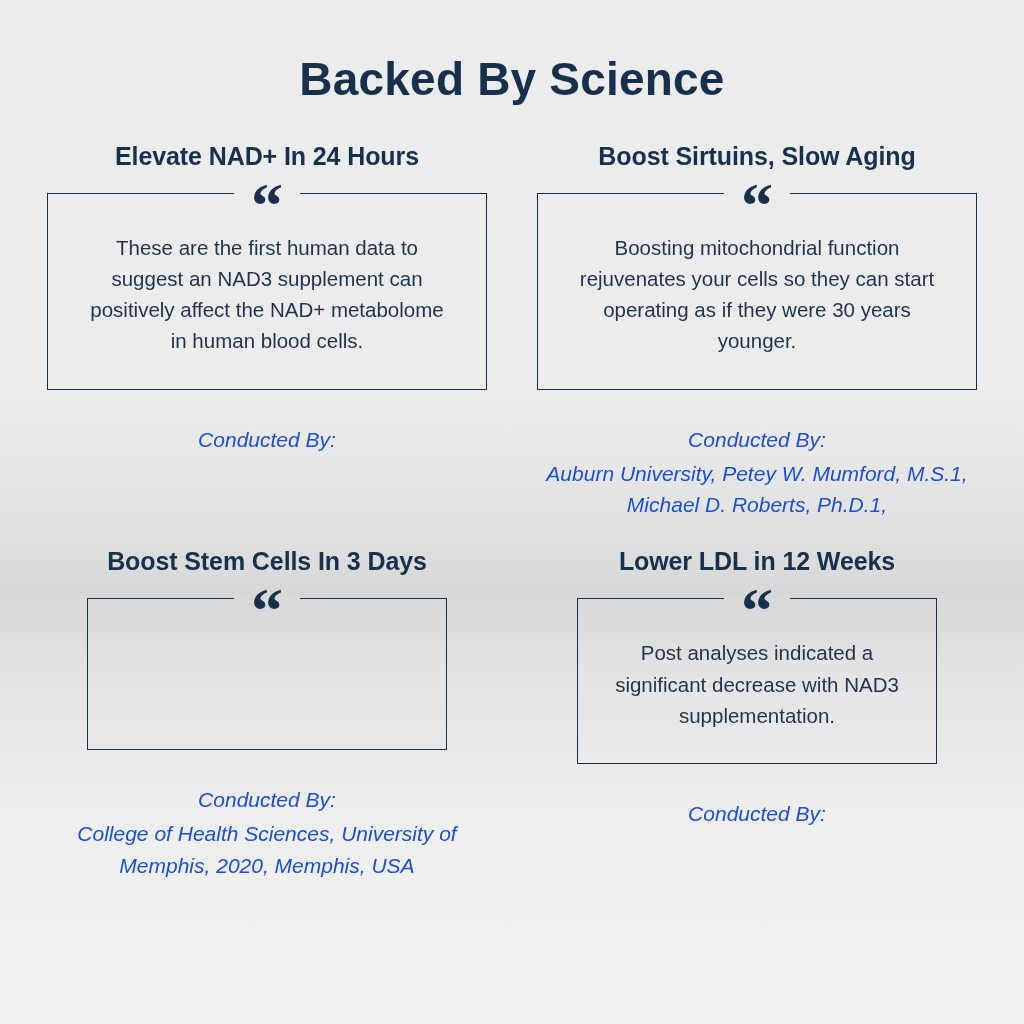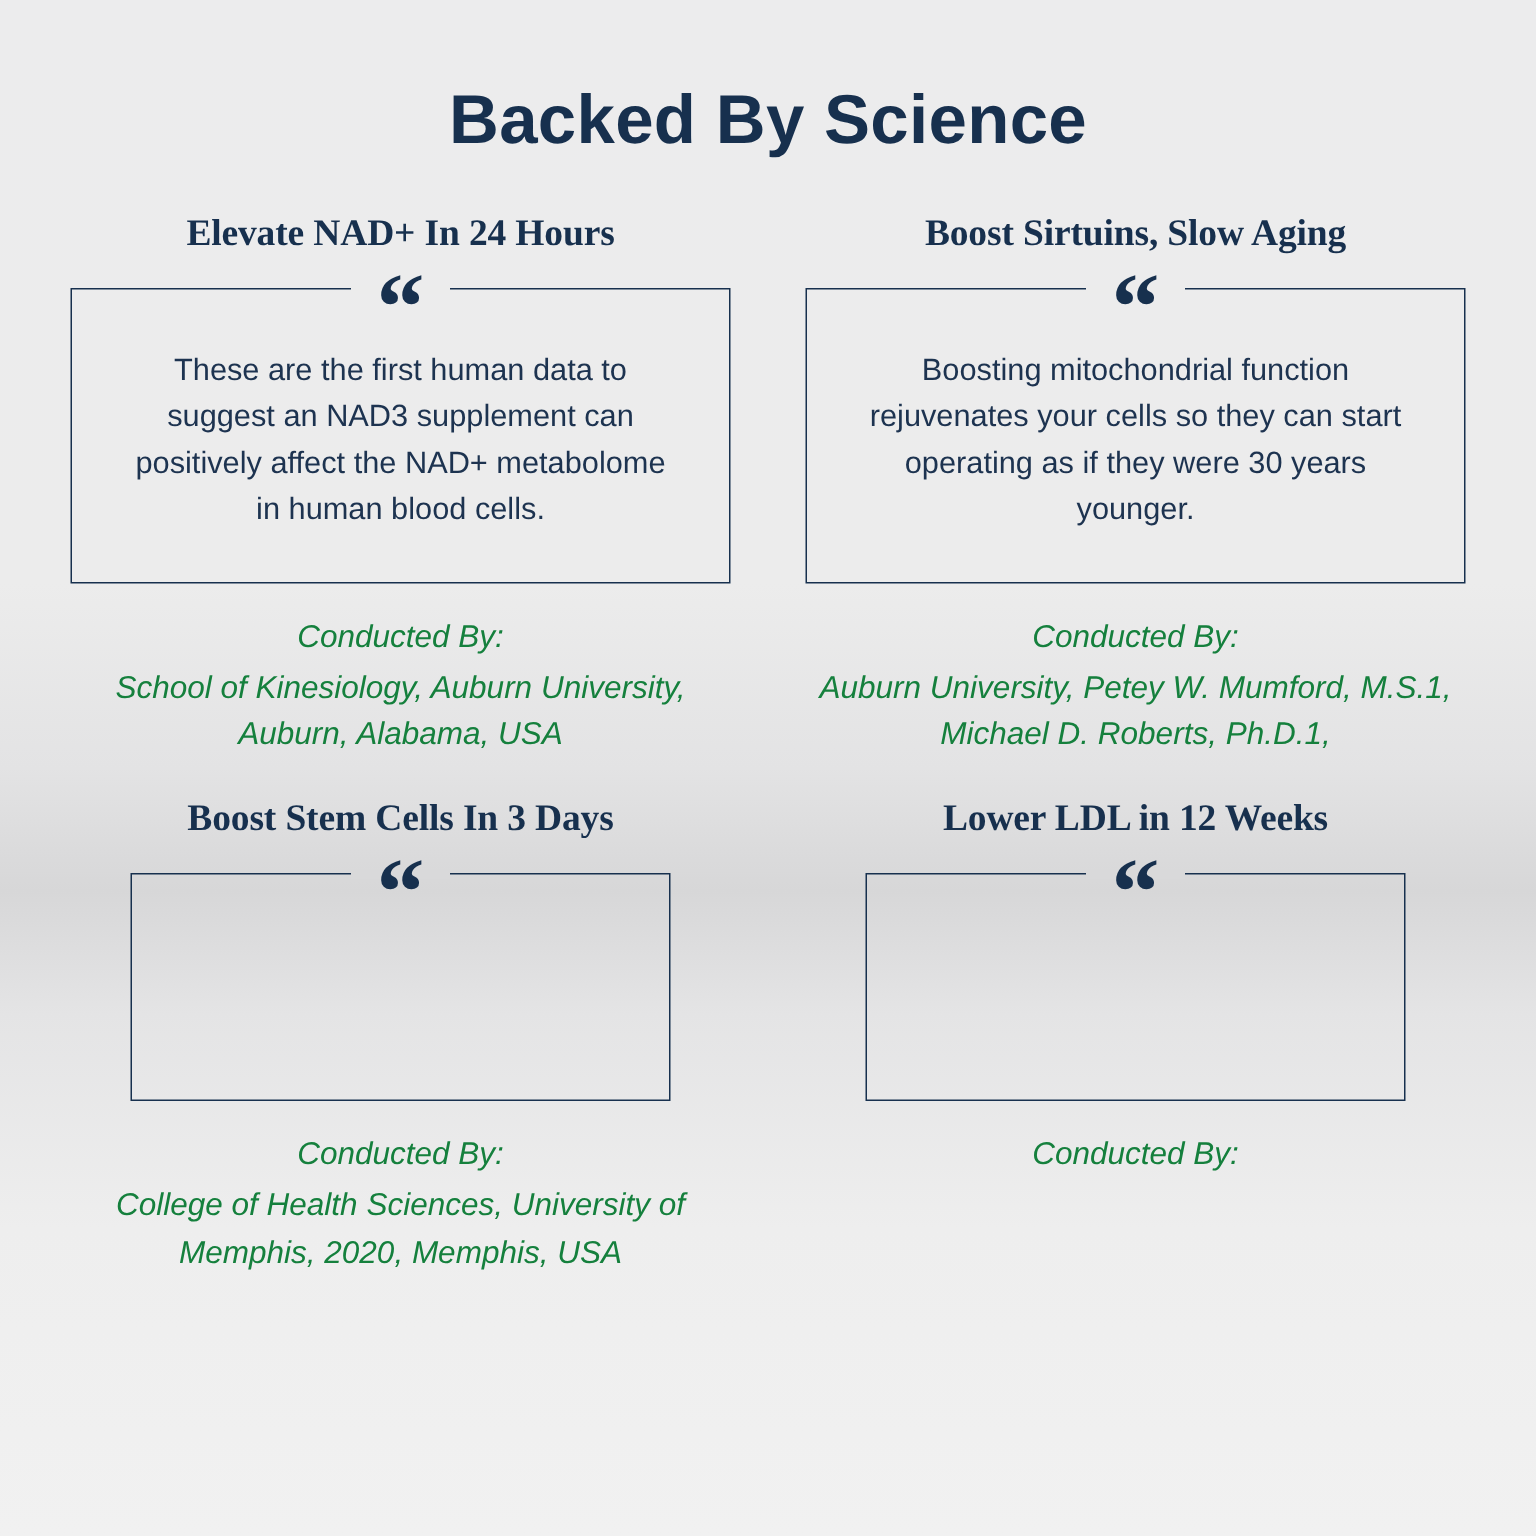--- a/index.html
+++ b/index.html
@@ -52,21 +52,20 @@
     align-items: center;
   }
 
   .card-title {
     font-size: 25px;
     font-weight: bold;
     color: #17304e;
     text-align: center;
     margin-bottom: 22px;
     letter-spacing: -0.1px;
-    font-family: Liberation Serif, serif;
   }
 
   .quote-block {
     position: relative;
     width: 100%;
     display: flex;
     justify-content: center;
   }
 
   .quote-box {
@@ -113,26 +112,26 @@
     transform: translateX(-50%);
     width: 66px;
     height: 6px;
   }
 
   .quote-text {
     margin: 12px;
   }
 
   .conducted {
-    margin-top: 20px;
+    margin-top: 34px;
     text-align: center;
     font-style: italic;
     font-size: 21px;
     line-height: 1.52;
-    color: #15803d;
+    color: #1d4ed8;
   }
   .conducted .label {
     display: block;
     margin-bottom: 2px;
   }
   .conducted .source {
     display: block;
     max-width: 470px;
   }
 
@@ -153,21 +152,20 @@
         <div class="quote-box w-left">
           <div class="quote-mask" style="background:#ececec"></div>
           <div class="quote-mark">
               <span>“</span>
             </div>
           <p class="quote-text">These are the first human data to suggest an NAD3 supplement can positively affect the NAD+ metabolome in human blood cells.</p>
         </div>
       </div>
       <div class="conducted">
         <span class="label">Conducted By:</span>
-        <span class="source">School of Kinesiology, Auburn University, Auburn, Alabama, USA</span>
       </div>
     </div>
 
     <div class="card">
       <div class="card-title">Boost Sirtuins, Slow Aging</div>
       <div class="quote-block">
         <div class="quote-box w-right">
           <div class="quote-mask" style="background:#ececec"></div>
           <div class="quote-mark">
               <span>“</span>
@@ -198,20 +196,21 @@
     </div>
 
     <div class="card row2">
       <div class="card-title">Lower LDL in 12 Weeks</div>
       <div class="quote-block">
         <div class="quote-box w-small">
           <div class="quote-mask" style="background:#d9d9da"></div>
           <div class="quote-mark">
               <span>“</span>
             </div>
+          <p class="quote-text">Post analyses indicated a significant decrease with NAD3 supplementation.</p>
         </div>
       </div>
       <div class="conducted">
         <span class="label">Conducted By:</span>
       </div>
     </div>
 
   </div>
 </div>
 

